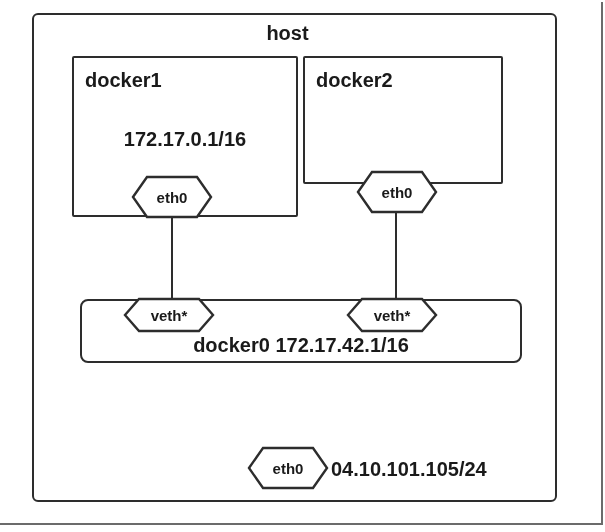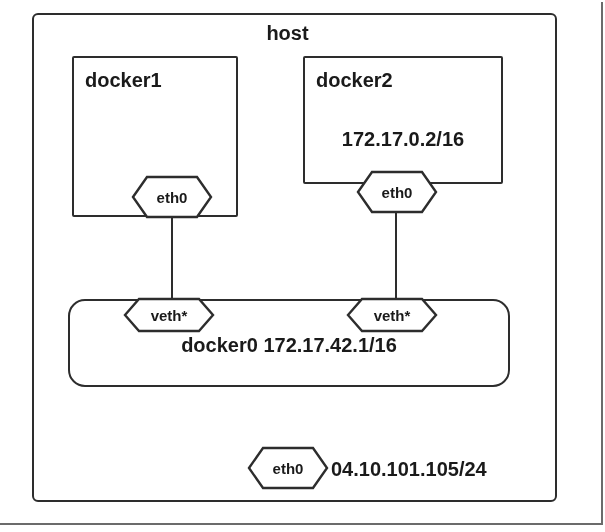--- a/index.html
+++ b/index.html
@@ -17,23 +17,23 @@
     font-weight: bold;
     color: var(--text, #1a1a1a);
   }
   .box {
     position: absolute;
     box-sizing: border-box;
     border: 2px solid var(--border, #2d2d2d);
     background: transparent;
   }
   .host-box    { left: 32px;  top: 13px;  width: 525px; height: 489px; border-radius: 6px; }
-  .docker1-box { left: 72px;  top: 56px;  width: 166px; height: 161px; border-radius: 2px; }
+  .docker1-box { left: 72px;  top: 56px;  width: 226px; height: 161px; border-radius: 2px; }
   .docker2-box { left: 303px; top: 56px;  width: 200px; height: 128px; border-radius: 2px; }
-  .bridge-box  { left: 68px;  top: 299px; width: 442px; height: 88px;  border-radius: 17px; }
+  .bridge-box  { left: 80px;  top: 299px; width: 442px; height: 64px;  border-radius: 8px; }
 
   .lbl {
     position: absolute;
     font-size: 20px;
     font-weight: bold;
     line-height: 1.1;
     white-space: nowrap;
   }
   .host-label { left: 32px; top: 22px; width: 511px; text-align: center; }
   .box-title  { left: 11px; top: 11px; }
@@ -79,25 +79,25 @@
 <div class="canvas">
 
   <div class="shadow-right"></div>
   <div class="shadow-bottom"></div>
 
   <div class="box host-box"></div>
   <div class="lbl host-label">host</div>
 
   <div class="box docker1-box">
     <div class="lbl box-title">docker1</div>
+    <div class="lbl box-ip">172.17.0.1/16</div>
   </div>
 
   <div class="box docker2-box">
     <div class="lbl box-title">docker2</div>
-    <div class="lbl box-ip">172.17.0.2/16</div>
   </div>
 
   <div class="vline link1"></div>
   <div class="vline link2"></div>
 
   <div class="box bridge-box">
     <div class="lbl bridge-label">docker0 172.17.42.1/16</div>
   </div>
 
   <svg class="hex hex-eth1" width="82" height="44" viewBox="0 0 82 44">

